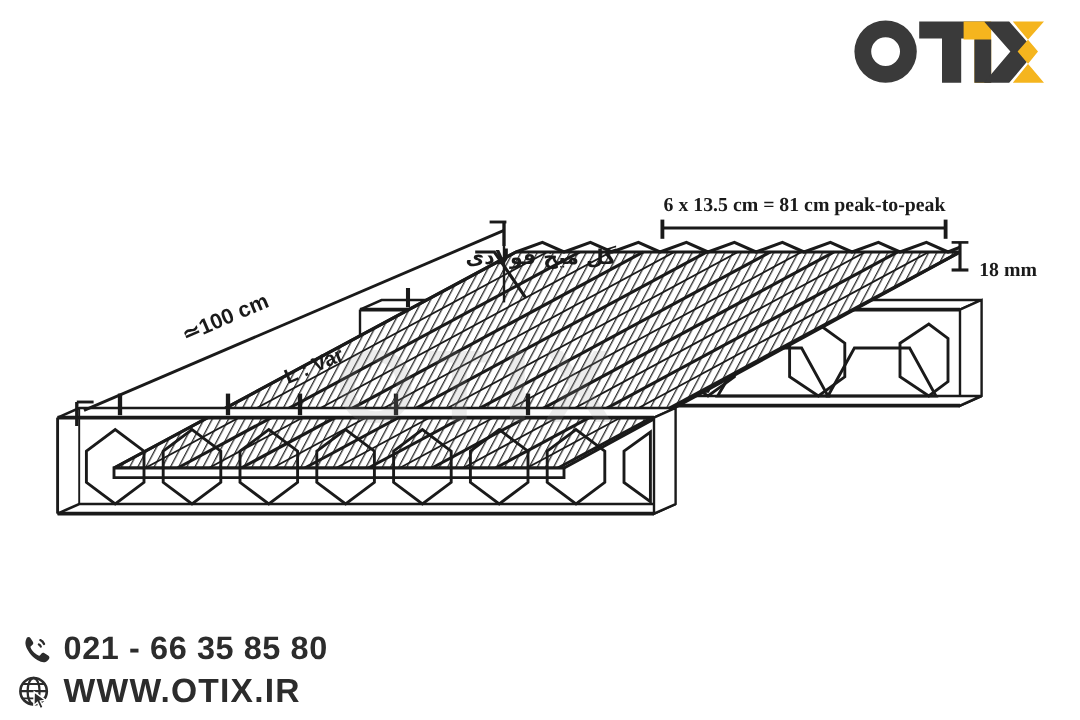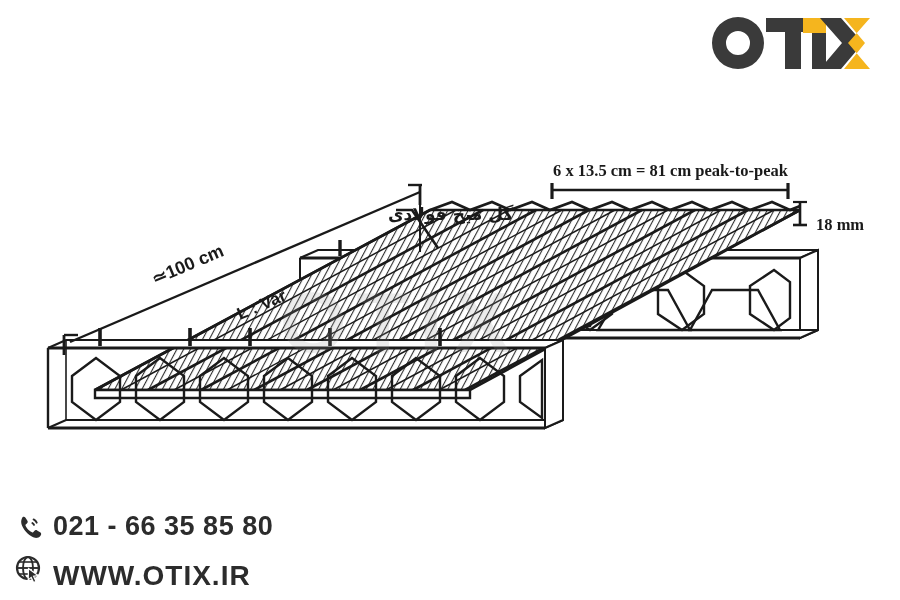--- a/index.html
+++ b/index.html
@@ -23,31 +23,31 @@
   .diagram{
     position:absolute;left:0;top:80px;width:900px;height:410px;
   }
   .diagram svg{display:block;}
 
   
   .footer{
     position:absolute;left:14px;bottom:8px;
     display:flex;flex-direction:column;gap:4px;
   }
-  .frow{display:flex;align-items:center;gap:9px;}
+  .frow{display:flex;align-items:flex-end;gap:9px;}
   .ficon{width:30px;height:30px;flex:0 0 30px;display:flex;align-items:center;justify-content:center;}
   .ftext{
     font-family:"Liberation Sans", sans-serif;
     font-weight:bold;
     color:#2c2c2c;
     letter-spacing:0.5px;
     white-space:nowrap;
   }
   .phone-text{font-size:27px;}
-  .web-text{font-size:28px;letter-spacing:1px;margin-top:14px;}
+  .web-text{font-size:28px;letter-spacing:1px;}
 </style>
 </head>
 <body>
 
 <div class="page">
 
   <div class="logo">
     <svg width="170" height="60" viewBox="0 0 170 60">
 
       <path d="M30 4 A26 26 0 1 0 30 56 A26 26 0 1 0 30 4 Z M30 18 A12 12 0 1 1 30 42 A12 12 0 1 1 30 18 Z" fill="#3a3a3a"></path>

